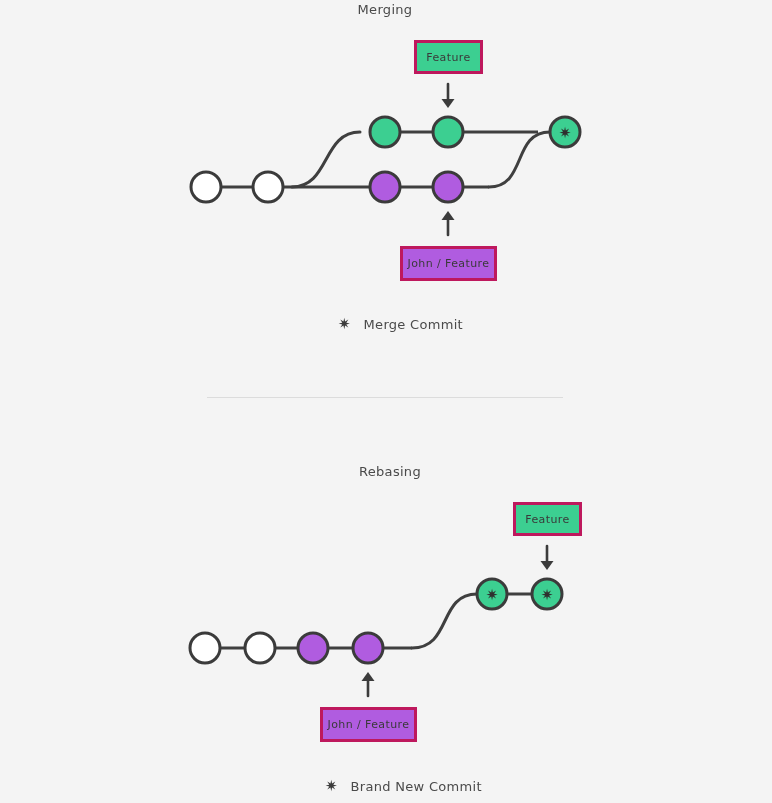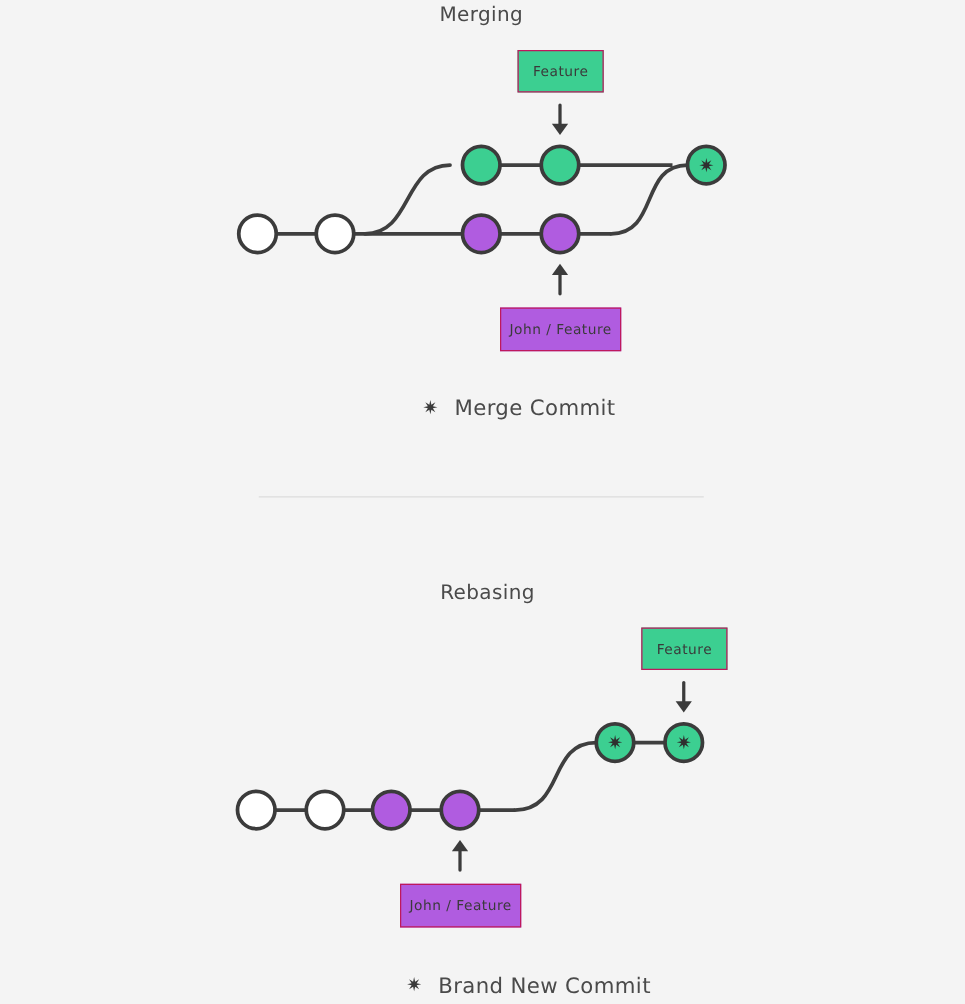--- a/index.html
+++ b/index.html
@@ -25,31 +25,31 @@
   svg.diagram {
     position: absolute;
     left: 0;
     top: 0;
     width: 772px;
     height: 803px;
     display: block;
   }
   .section-title {
     position: absolute;
-    font-size: 16px;
+    font-size: 13px;
     letter-spacing: 0.3px;
     color: #4a4a4a;
     text-align: center;
     white-space: nowrap;
     transform: translateX(-50%);
   }
   .tag-box {
     position: absolute;
     box-sizing: border-box;
-    border: 1px solid #be185d;
+    border: 3px solid #be185d;
     display: flex;
     align-items: center;
     justify-content: center;
     font-size: 11px;
     letter-spacing: 0.4px;
     color: #3a3a3a;
     white-space: nowrap;
   }
   .legend {
     position: absolute;
@@ -58,21 +58,21 @@
     gap: 13px;
     white-space: nowrap;
   }
   .legend-glyph {
     font-size: 15px;
     line-height: 1;
     color: #3b3b3b;
     margin-top: -1px;
   }
   .legend-label {
-    font-size: 17px;
+    font-size: 13px;
     letter-spacing: 0.3px;
     color: #4a4a4a;
   }
   .divider {
     position: absolute;
     height: 1px;
     background: #dcdcdc;
   }
 </style>
 </head>

